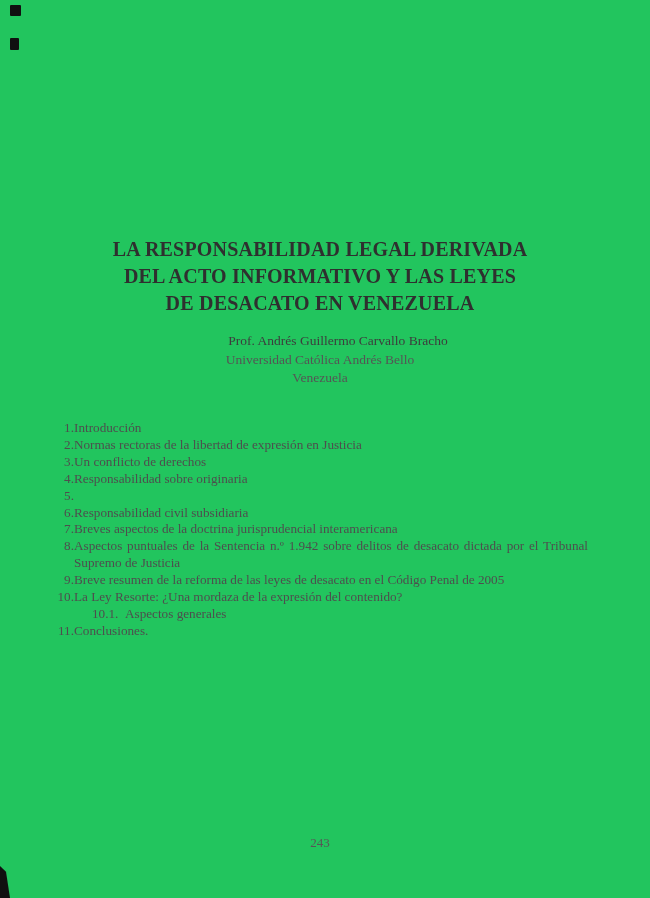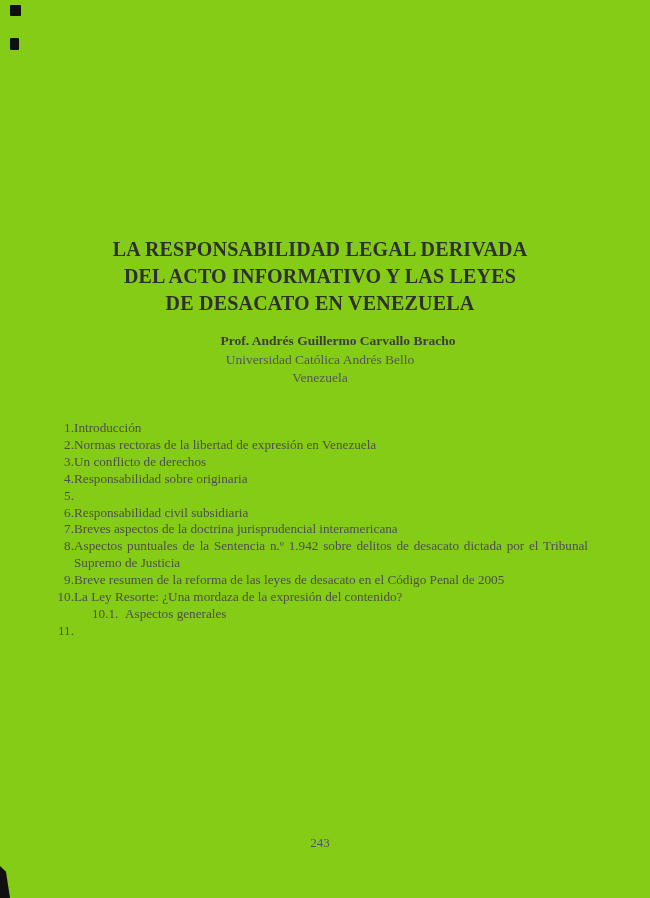--- a/index.html
+++ b/index.html
@@ -5,21 +5,21 @@
   * { margin: 0; padding: 0; box-sizing: border-box; }
   html, body { background: #ffffff; }
   body {
     width: 650px; height: 898px;
     position: relative;
     font-family: "Liberation Serif", "DejaVu Serif", serif;
     overflow: hidden;
   }
   .page {
     position: absolute; inset: 0;
-    background: #84cc16;
+    background: #22c55e;
   }
 
   
   .mark { position: absolute; background: #101010; }
   .mark-top1 { left: 10px; top: 5px;  width: 11px; height: 11px; border-radius: 1px; }
   .mark-top2 { left: 10px; top: 38px; width: 9px;  height: 12px; border-radius: 1px; }
   .mark-corner {
     left: 0; bottom: 0; width: 10px; height: 32px;
     clip-path: polygon(0 0, 60% 18%, 100% 100%, 0 100%);
   }
@@ -35,21 +35,21 @@
   }
   .title .tl { display: block; }
 
   
   .author {
     position: absolute; top: 332px; left: 0; width: 640px;
     text-align: center;
     font-size: 13.5px; line-height: 18.5px;
     color: #555555;
   }
-  .author-name { font-weight: bold; color: #3d3d3d; padding-left: 36px; }
+  .author-name { font-weight: normal; color: #3d3d3d; padding-left: 36px; }
 
   
   .toc {
     position: absolute; top: 420px; left: 0; width: 588px;
     font-size: 13.2px; line-height: 16.9px;
     color: #4e4e4e;
     list-style: none;
   }
   .row { display: flex; }
   .num { width: 74px; text-align: right; flex: 0 0 auto; }
@@ -86,21 +86,21 @@
     <div class="author-country">Venezuela</div>
   </div>
 
   <div class="toc">
     <div class="row">
       <span class="num">1.</span>
       <span class="txt">Introducción</span>
     </div>
     <div class="row">
       <span class="num">2.</span>
-      <span class="txt">Normas rectoras de la libertad de expresión en Venezuela</span>
+      <span class="txt">Normas rectoras de la libertad de expresión en Justicia</span>
     </div>
     <div class="row">
       <span class="num">3.</span>
       <span class="txt">Un conflicto de derechos</span>
     </div>
     <div class="row">
       <span class="num">4.</span>
       <span class="txt">Responsabilidad sobre originaria</span>
     </div>
     <div class="row">
@@ -129,18 +129,19 @@
     <div class="row">
       <span class="num">10.</span>
       <span class="txt">La Ley Resorte: ¿Una mordaza de la expresión del contenido?</span>
     </div>
     <div class="row">
       <span class="num"></span>
       <span class="txt sub"><span class="sublabel">10.1.</span><span>Aspectos generales</span></span>
     </div>
     <div class="row">
       <span class="num">11.</span>
+      <span class="txt">Conclusiones.</span>
     </div>
   </div>
 
   <div class="page-number">243</div>
 
 </div>
 
 </body></html>

